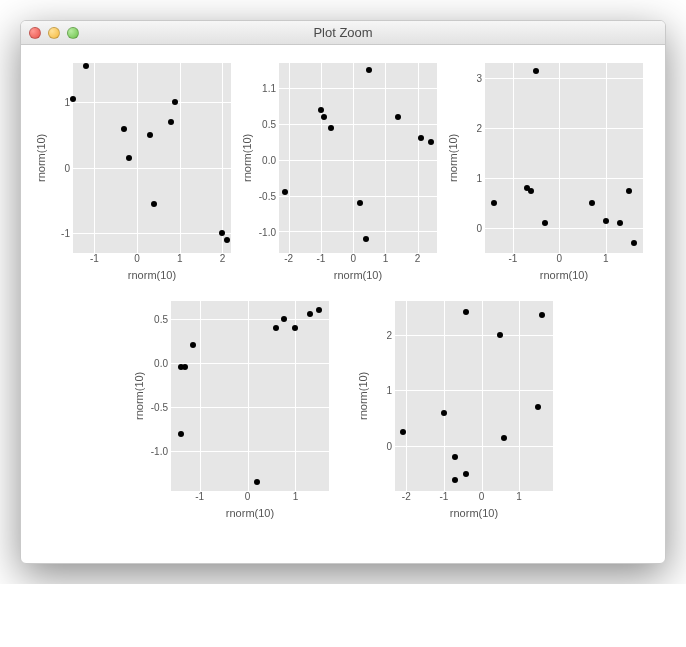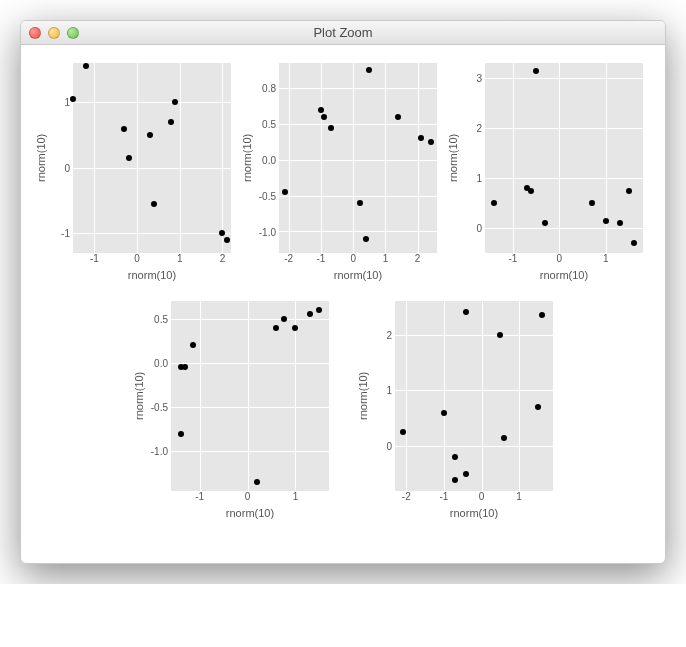--- a/index.html
+++ b/index.html
@@ -173,21 +173,21 @@
             <div class="x-axis-title">rnorm(10)</div>
           </div>
           <div class="mini">
             <div class="panel-wrap">
               <div class="y-axis-title">rnorm(10)</div>
               <div class="y-ticks">
                 <span style="bottom: 21.5094px;">-1.0</span>
                 <span style="bottom: 57.3585px;">-0.5</span>
                 <span style="bottom: 93.2075px;">0.0</span>
                 <span style="bottom: 129.057px;">0.5</span>
-                <span style="bottom: 164.906px;">0.8</span>
+                <span style="bottom: 164.906px;">1.1</span>
               </div>
               <div class="plot-panel">
                 <div class="gridline-h" style="top: 168.491px;"></div>
                 <div class="gridline-h" style="top: 132.642px;"></div>
                 <div class="gridline-h" style="top: 96.7925px;"></div>
                 <div class="gridline-h" style="top: 60.9434px;"></div>
                 <div class="gridline-h" style="top: 25.0943px;"></div>
                 <div class="gridline-v" style="left: 9.67347px;"></div>
                 <div class="gridline-v" style="left: 41.9184px;"></div>
                 <div class="gridline-v" style="left: 74.1633px;"></div>

